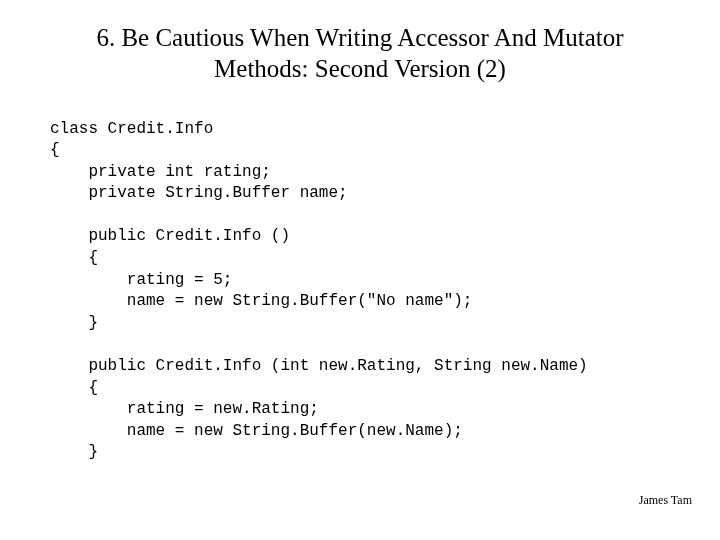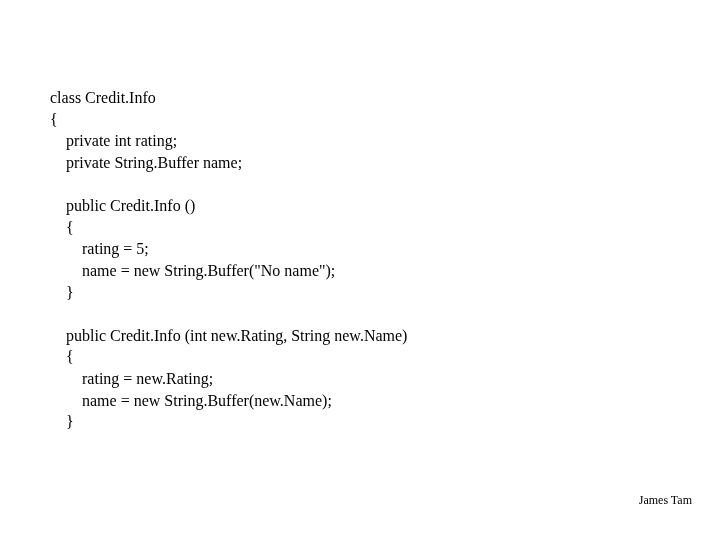--- a/index.html
+++ b/index.html
@@ -16,34 +16,35 @@
     font-size: 25px;
     text-align: center;
     line-height: 1.25;
     margin-bottom: 34px;
     font-weight: normal;
   }
   .code-block {
     font-size: 16px;
     line-height: 1.35;
     white-space: pre;
-    font-family: Liberation Serif, serif;
+    font-family: Liberation Mono, monospace;
   }
   .footer {
     position: absolute;
     bottom: 32px;
     right: 28px;
     font-size: 12px;
   }
 </style>
 </head>
 <body>
 
 <h1 class="title">
-  <br>
+  <span>6. Be Cautious When Writing Accessor And Mutator</span><br>
+  <span>Methods: Second Version (2)</span>
 </h1>
 
 <div class="code-block">class Credit.Info
 {
     private int rating;
     private String.Buffer name;
 
     public Credit.Info ()
     {
         rating = 5;

